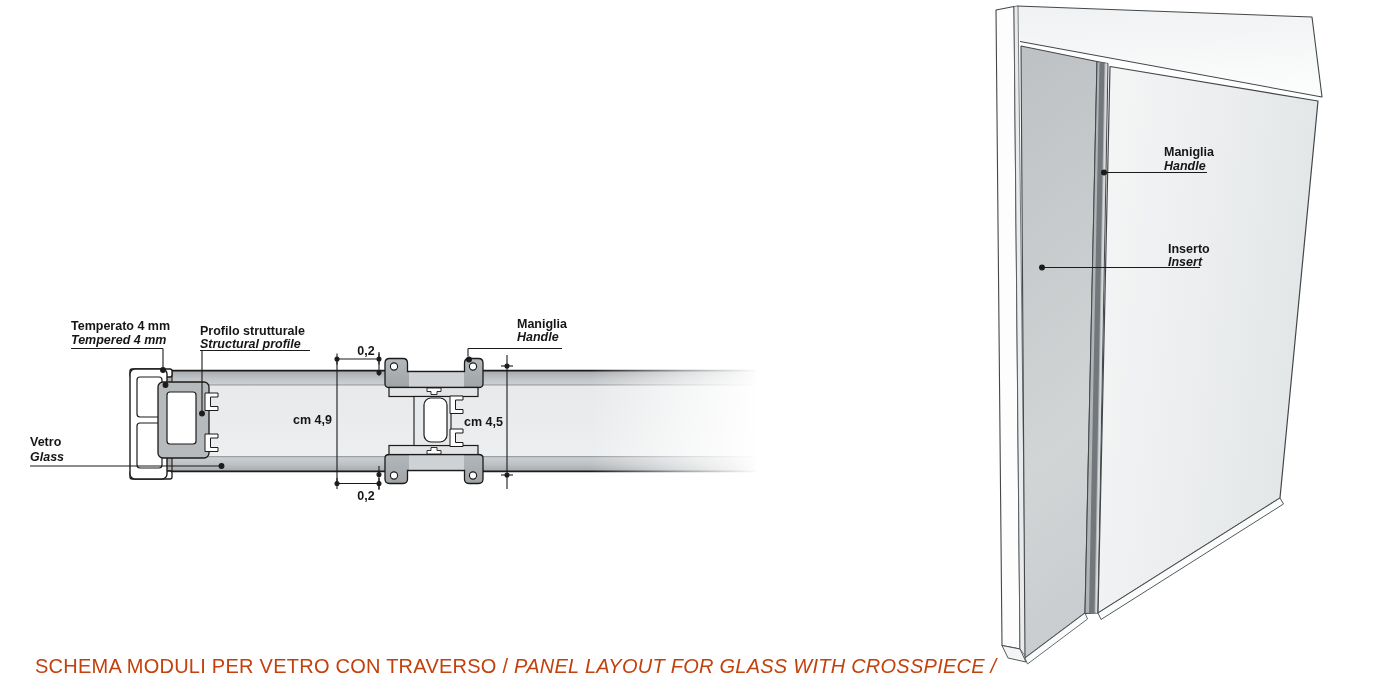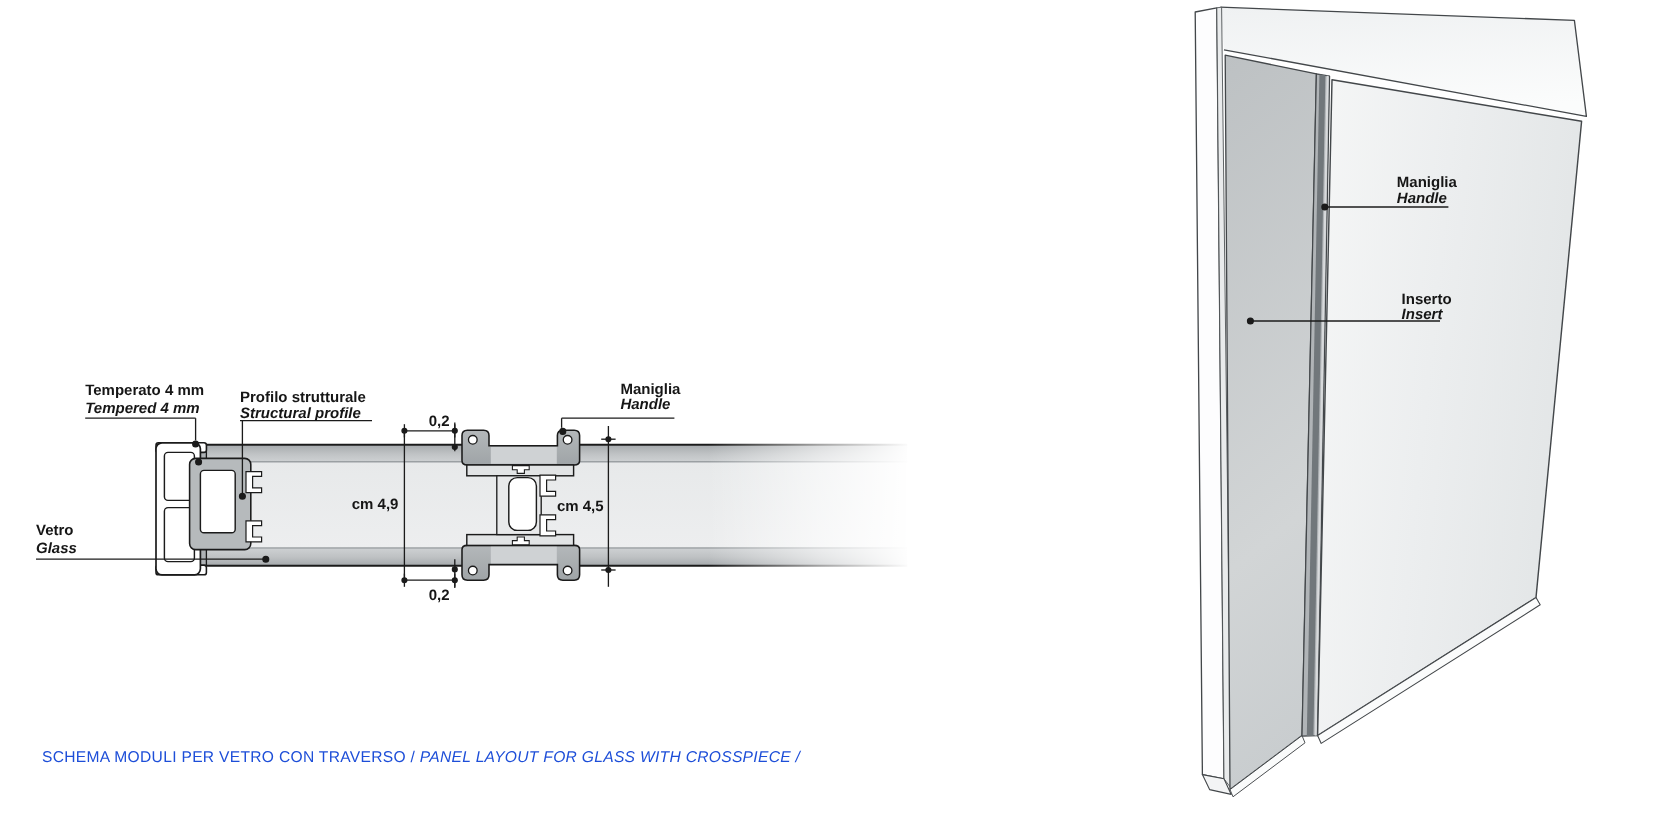--- a/index.html
+++ b/index.html
@@ -3,22 +3,22 @@
 <meta charset="utf-8">
 <style>
   html,body{margin:0;padding:0;background:#fff;}
   .stage{position:relative;width:1383px;height:687px;background:#ffffff;overflow:hidden;
          font-family:"Liberation Sans",sans-serif;}
   .stage svg{position:absolute;left:0;top:0;}
   svg text{font-family:"Liberation Sans",sans-serif;font-weight:bold;fill:#161616;}
   svg text.lbl{font-size:12.5px;}
   svg text.dim{font-size:12.5px;}
   svg text.it{font-style:italic;}
-  .caption{position:absolute;left:35px;top:615px;width:920px;color:#1d4ed8;
-           font-size:13px;line-height:31.5px;letter-spacing:.25px;white-space:nowrap;}
+  .caption{position:absolute;left:35px;top:651px;width:920px;color:#c2410c;
+           font-size:20px;line-height:31.5px;letter-spacing:.25px;white-space:nowrap;}
   .caption .cap-it{font-style:italic;}
 </style>
 </head>
 <body>
 
 <div class="stage">
 
 <svg width="1383" height="687" viewBox="0 0 1383 687">
   <defs>
     <linearGradient id="gGlass" x1="0" y1="0" x2="0" y2="1">

